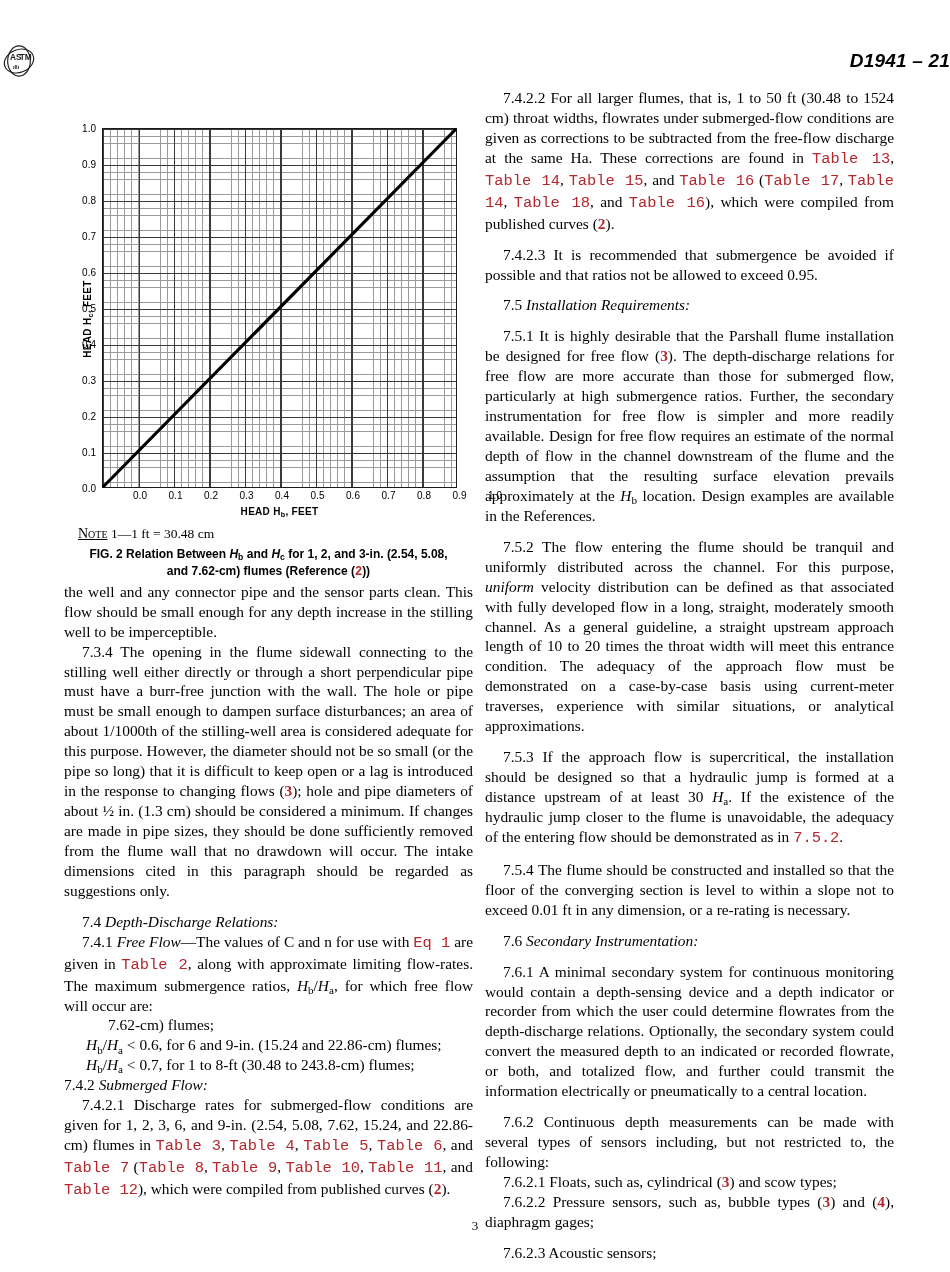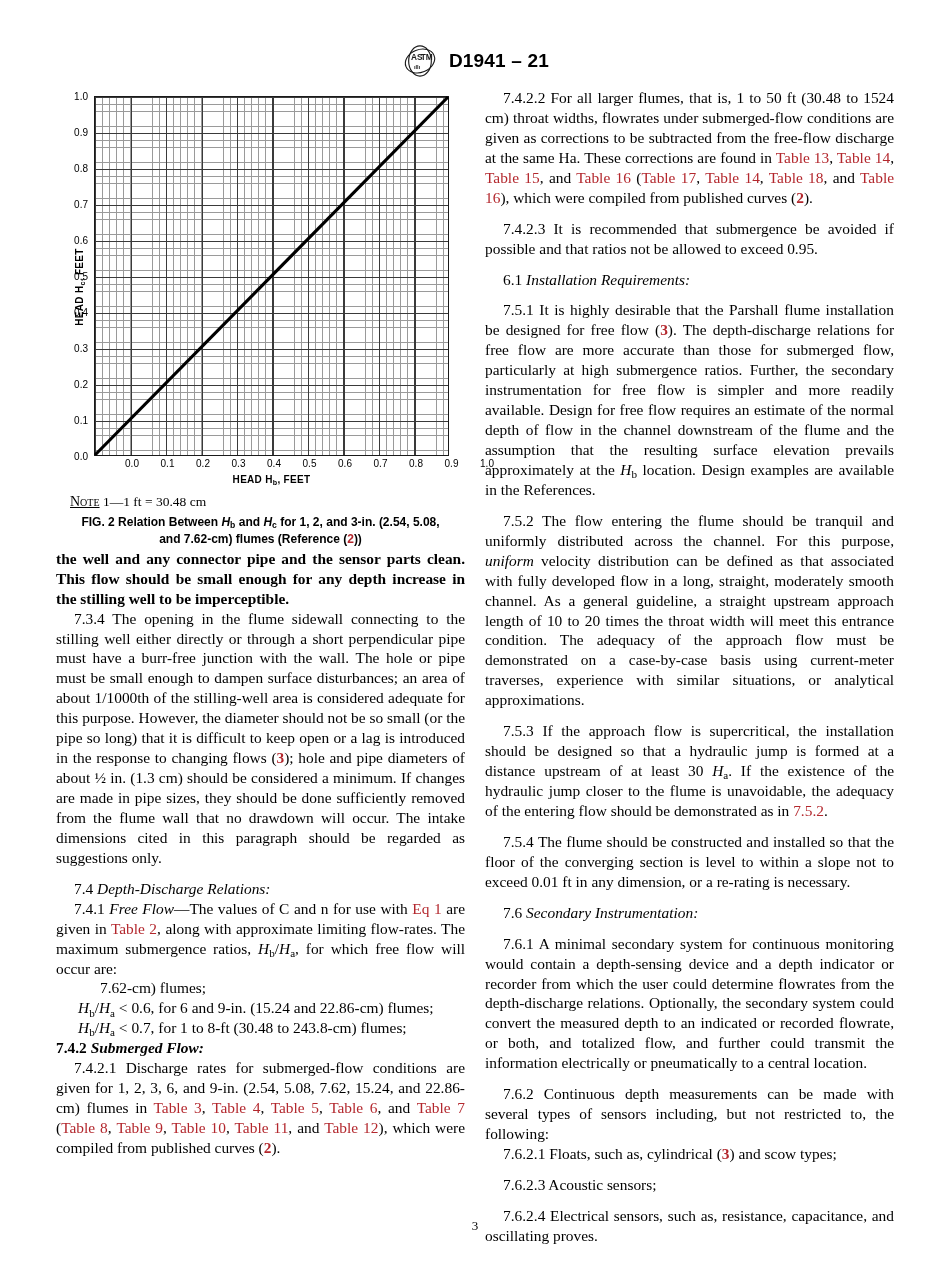--- a/index.html
+++ b/index.html
@@ -17,50 +17,51 @@
   }
 
   
   .page-header {
     position: absolute;
     top: 44px;
     left: 0;
     width: 950px;
     display: flex;
     align-items: center;
-    justify-content: center;
+    justify-content: space-between;
     gap: 10px;
   }
   .astm-logo {
     width: 38px;
     height: 34px;
     flex: none;
   }
   .std-designation {
     font-family: "Liberation Sans", sans-serif;
     font-weight: bold;
     font-size: 19px;
     letter-spacing: 0.2px;
     white-space: nowrap;
+    font-style: italic;
   }
 
   
   .columns {
     position: absolute;
     top: 88px;
     left: 56px;
     width: 838px;
     height: 1110px;
   }
   .col {
     position: absolute;
     top: 0;
     width: 409px;
   }
-  .col-left  { left: 0; }
+  .col-left  { left: 8px; margin-top: 32px; }
   .col-right { left: 429px; }
 
   
   .figure-block { width: 409px; }
 
   .chart-wrap {
     position: relative;
     width: 405px;
     height: 398px;
   }
@@ -168,37 +169,38 @@
   
   p.para {
     margin: 0;
     font-size: 15.4px;
     line-height: 1.295;
     text-align: justify;
     text-justify: inter-word;
     hyphens: manual;
   }
   p.indent { text-indent: 18px; }
-  p.noindent { text-indent: 0; font-weight: bold; }
+  p.noindent { text-indent: 0; }
   p.gap { margin-top: 11px; }
   p.eqline {
     margin: 0;
     font-size: 15.4px;
     line-height: 1.295;
     text-align: left;
     padding-left: 22px;
     text-indent: 0;
   }
   p.eqline.sub { padding-left: 44px; }
 
   .body-top { margin-top: 13px; }
 
   i, em { font-style: italic; }
   .ref {
     color: #b3272d;
+    font-family: Liberation Mono, monospace;
   }
   .refb {
     color: #b3272d;
     font-weight: bold;
   }
   sub {
     font-size: 0.72em;
     vertical-align: baseline;
     position: relative;
     top: 0.28em;
@@ -309,38 +311,39 @@
 
     <p class="para indent"><span>7.4.2.1  Discharge rates for submerged-flow conditions are given for 1, 2, 3, 6, and 9-in. (2.54, 5.08, 7.62, 15.24, and 22.86-cm) flumes in </span><span class="ref">Table 3</span>, <span class="ref">Table 4</span>, <span class="ref">Table 5</span>, <span class="ref">Table 6</span>, and <span class="ref">Table 7</span> (<span class="ref">Table 8</span>, <span class="ref">Table 9</span>, <span class="ref">Table 10</span>, <span class="ref">Table 11</span>, and <span class="ref">Table 12</span>)<span>, which were compiled from published curves (</span><span class="refb">2</span><span>).</span></p>
   </div>
 
   <div class="col col-right">
 
     <p class="para indent"><span>7.4.2.2  For all larger flumes, that is, 1 to 50 ft (30.48 to 1524 cm) throat widths, flowrates under submerged-flow conditions are given as corrections to be subtracted from the free-flow discharge at the same Ha. These corrections are found in </span><span class="ref">Table 13</span>, <span class="ref">Table 14</span>, <span class="ref">Table 15</span>, and <span class="ref">Table 16</span> (<span class="ref">Table 17</span>, <span class="ref">Table 14</span>, <span class="ref">Table 18</span>, and <span class="ref">Table 16</span>)<span>, which were compiled from published curves (</span><span class="refb">2</span><span>).</span></p>
 
     <p class="para indent gap">7.4.2.3  It is recommended that submergence be avoided if possible and that ratios not be allowed to exceed 0.95.</p>
 
-    <p class="para indent gap"><span>6.1  </span><i>Installation Requirements:</i></p>
+    <p class="para indent gap"><span>7.5  </span><i>Installation Requirements:</i></p>
 
     <p class="para indent gap"><span>7.5.1  It is highly desirable that the Parshall flume installation be designed for free flow (</span><span class="refb">3</span>). The depth-discharge relations for free flow are more accurate than those for submerged flow, particularly at high submergence ratios. Further, the secondary instrumentation for free flow is simpler and more readily available. Design for free flow requires an estimate of the normal depth of flow in the channel downstream of the flume and the assumption that the resulting surface elevation prevails approximately at the <i>H</i><sub>b</sub> location. Design examples are available in the References.</p>
 
     <p class="para indent gap"><span>7.5.2  The flow entering the flume should be tranquil and uniformly distributed across the channel. For this purpose, </span><i>uniform</i><span> velocity distribution can be defined as that associated with fully developed flow in a long, straight, moderately smooth channel. As a general guideline, a straight upstream approach length of 10 to 20 times the throat width will meet this entrance condition. The adequacy of the approach flow must be demonstrated on a case-by-case basis using current-meter traverses, experience with similar situations, or analytical approximations.</span></p>
 
     <p class="para indent gap">7.5.3  If the approach flow is supercritical, the installation should be designed so that a hydraulic jump is formed at a distance upstream of at least 30 <i>H</i><sub>a</sub>. If the existence of the hydraulic jump closer to the flume is unavoidable, the adequacy of the entering flow should be demonstrated as in <span class="ref">7.5.2</span><span>.</span></p>
 
     <p class="para indent gap">7.5.4  The flume should be constructed and installed so that the floor of the converging section is level to within a slope not to exceed 0.01 ft in any dimension, or a re-rating is necessary.</p>
 
     <p class="para indent gap"><span>7.6  </span><i>Secondary Instrumentation:</i></p>
 
     <p class="para indent gap">7.6.1  A minimal secondary system for continuous monitoring would contain a depth-sensing device and a depth indicator or recorder from which the user could determine flowrates from the depth-discharge relations. Optionally, the secondary system could convert the measured depth to an indicated or recorded flowrate, or both, and totalized flow, and further could transmit the information electrically or pneumatically to a central location.</p>
 
     <p class="para indent gap">7.6.2  Continuous depth measurements can be made with several types of sensors including, but not restricted to, the following:</p>
 
     <p class="para indent"><span>7.6.2.1  Floats, such as, cylindrical (</span><span class="refb">3</span><span>) and scow types;</span></p>
 
+    <p class="para indent"><span>7.6.2.2  Pressure sensors, such as, bubble types (</span><span class="refb">3</span><span>) and (</span><span class="refb">4</span><span>), diaphragm gages;</span></p>
 
     <p class="para indent gap">7.6.2.3  Acoustic sensors;</p>
 
     <p class="para indent gap">7.6.2.4  Electrical sensors, such as, resistance, capacitance, and oscillating proves.</p>
   </div>
 </div>
 
 <div class="page-number">3</div>
 
 </body></html>

